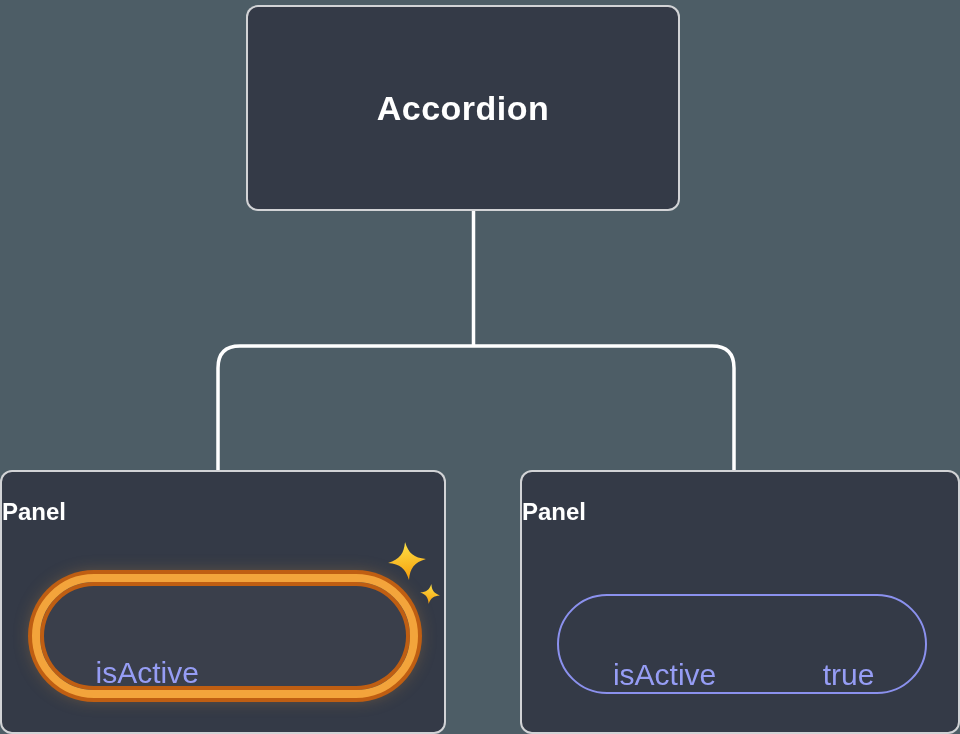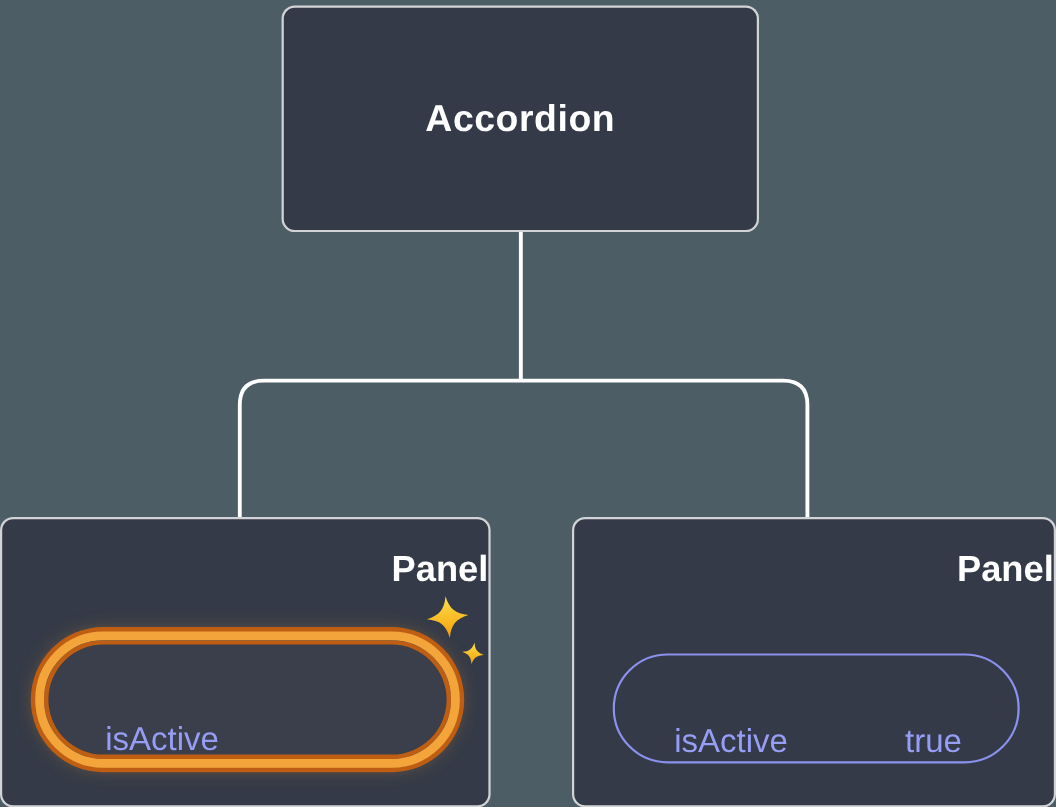--- a/index.html
+++ b/index.html
@@ -18,39 +18,39 @@
     pointer-events: none;
   }
   .box {
     position: absolute;
     background: #343a47;
     border: 2px solid rgba(255,255,255,0.78);
     border-radius: 12px;
     box-sizing: border-box;
   }
   .root-box {
-    left: 256px; top: 5px;
+    left: 246px; top: 5px;
     width: 434px; height: 206px;
     display: flex; align-items: center; justify-content: center;
   }
   .root-label {
     color: #ffffff;
     font-size: 34px;
     font-weight: 700;
     letter-spacing: 0.5px;
   }
   .panel-left  { left: 0px;   top: 470px; width: 446px; height: 264px; }
   .panel-right { left: 520px; top: 470px; width: 440px; height: 264px; }
   .panel-title {
     position: absolute;
     top: 26px; left: 0;
     width: 100%;
-    text-align: right;
+    text-align: left;
     color: #ffffff;
-    font-size: 33px;
+    font-size: 24px;
     font-weight: 700;
   }
   .pill {
     position: absolute;
     display: flex;
     align-items: flex-end;
     border-radius: 999px;
     box-sizing: border-box;
     background: #343a47;
   }

